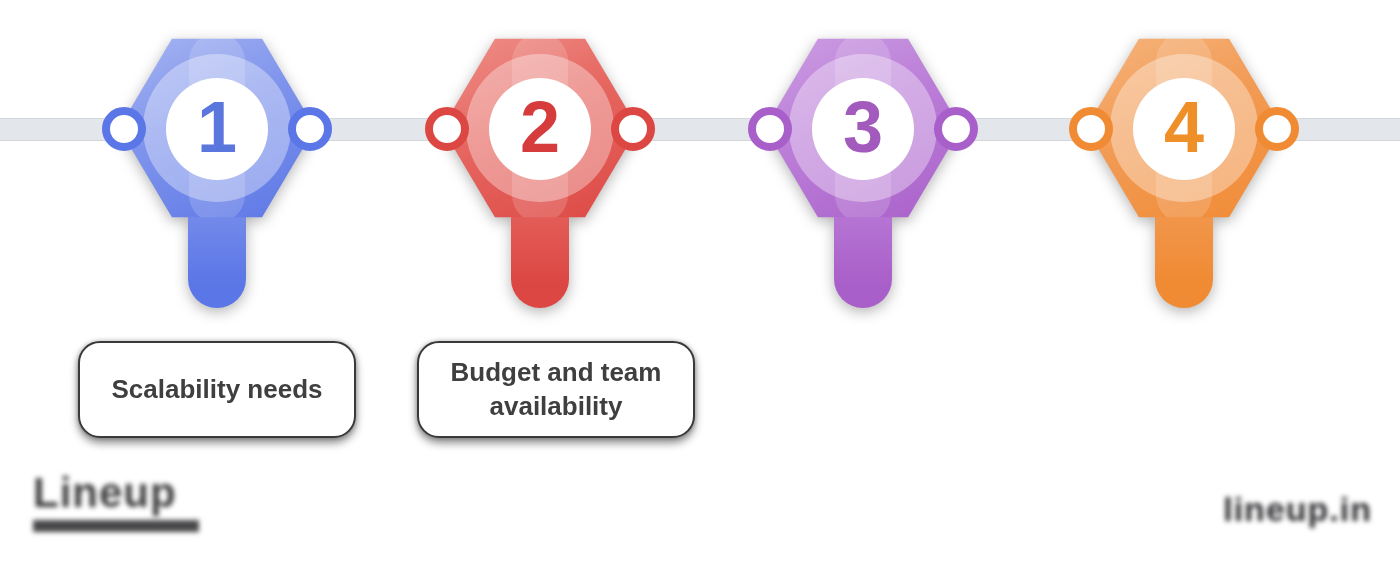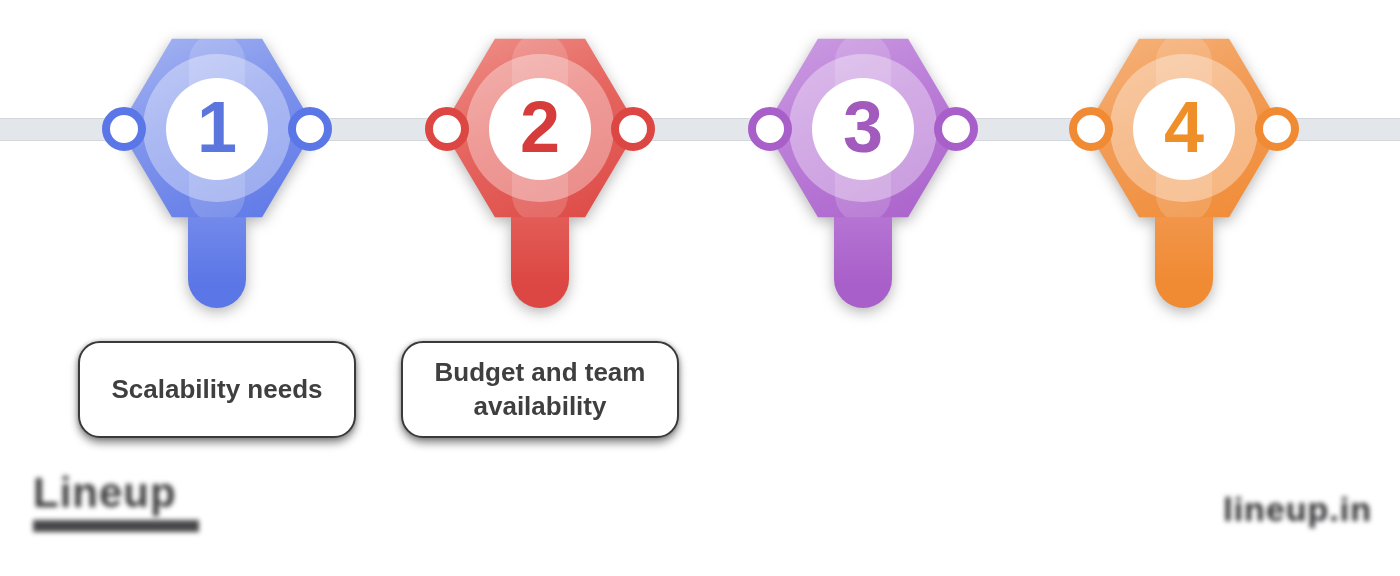--- a/index.html
+++ b/index.html
@@ -53,21 +53,21 @@
     position:absolute;top:341px;width:278px;height:97px;margin-left:-139px;
     background:#ffffff;border:2px solid #3a3a3a;border-radius:22px;
     box-shadow:0 5px 9px rgba(0,0,0,0.45),0 0 5px rgba(0,0,0,0.25);
     display:flex;align-items:center;justify-content:center;box-sizing:border-box;
     padding:6px 14px;
   }
   .card p{
     margin:0;font-size:26px;font-weight:600;color:#3f3f3f;text-align:center;
     line-height:1.28;white-space:pre-line;
   }
-  .c0{left:217px}.c1{left:540px}.c2{left:863px}.c3{left:1184px}
+  .c0{left:217px}.c1{left:556px}.c2{left:863px}.c3{left:1184px}
   
   .logo-left{position:absolute;left:33px;top:470px;filter:blur(2.4px);}
   .logo-left .word{
     font-size:42px;font-weight:800;color:#3e3e40;letter-spacing:1px;line-height:1.1;
   }
   .logo-left .bar{width:166px;height:12px;background:#48484a;margin-top:4px;}
   .logo-right{position:absolute;right:28px;top:490px;filter:blur(2.6px);}
   .logo-right .word{
     font-size:34px;font-weight:800;color:#29292c;letter-spacing:1px;
   }

